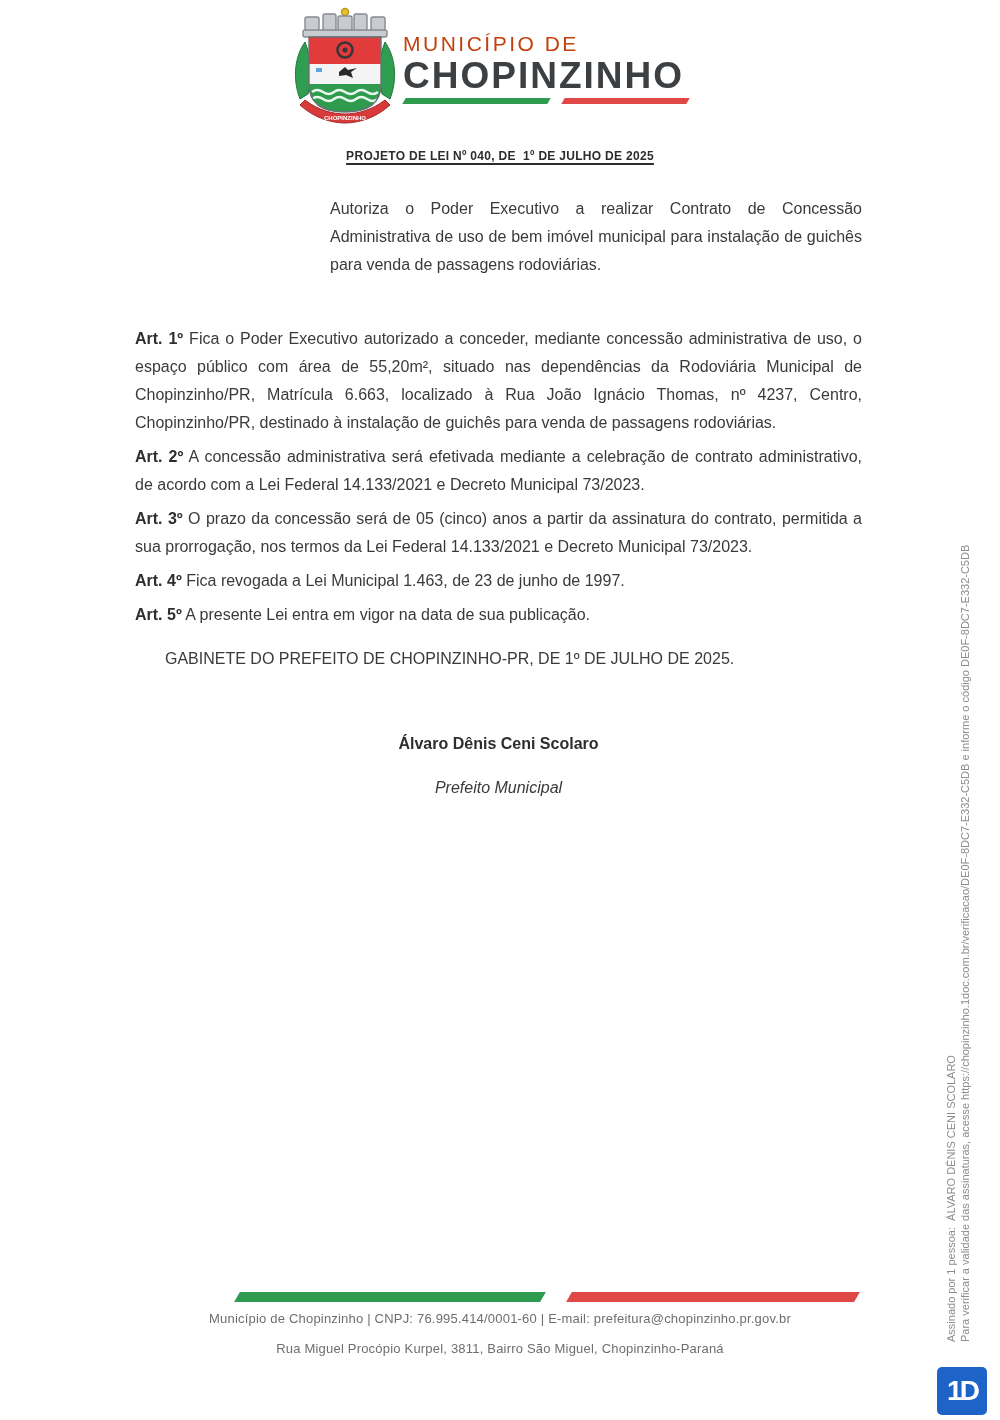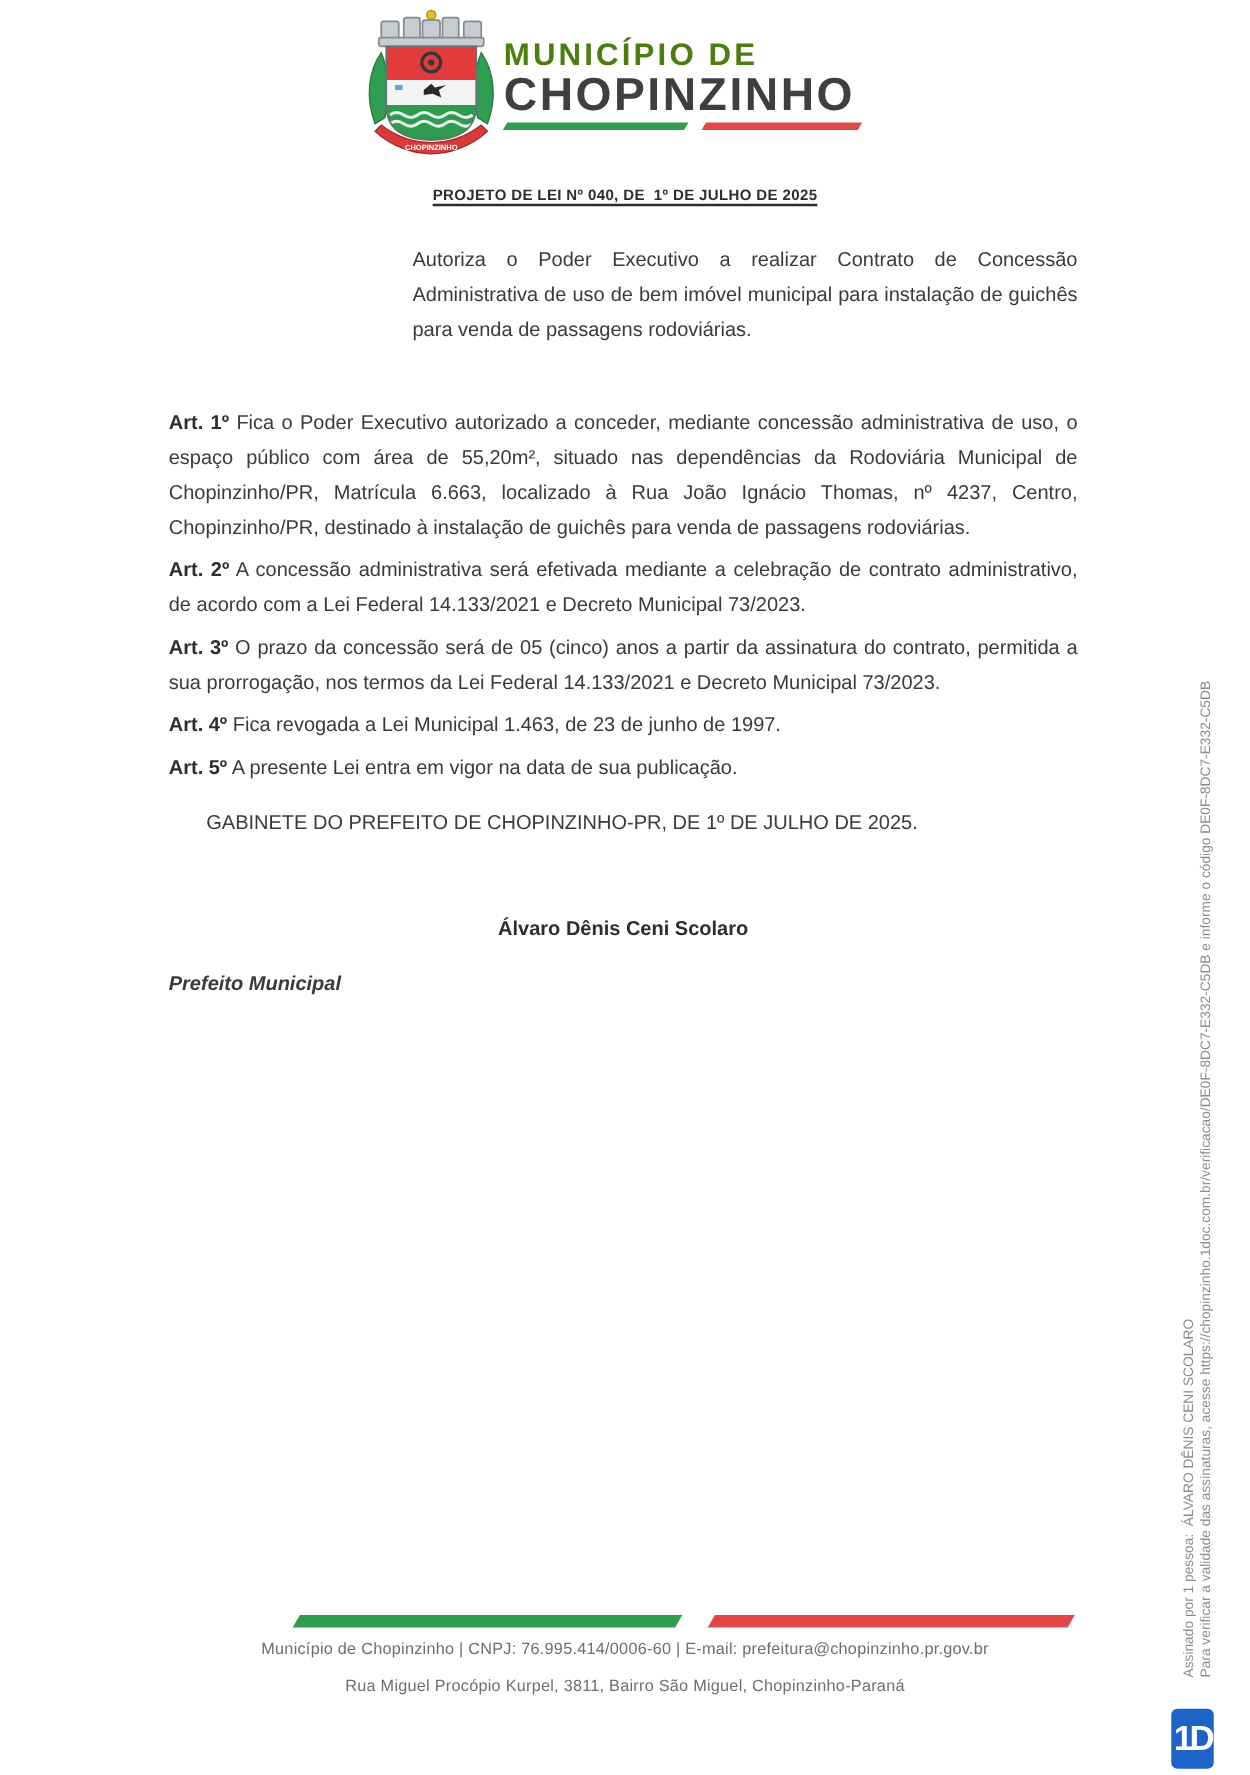--- a/index.html
+++ b/index.html
@@ -8,22 +8,22 @@
     width:1000px;height:1420px;
     background:#ffffff;
     font-family:"Liberation Sans", sans-serif;
     color:#383838;
     overflow:hidden;
   }
   
   .crest{position:absolute;left:292px;top:6px;width:106px;height:122px;}
   .wordmark{position:absolute;left:403px;top:33px;}
   .wordmark-top{
-    font-size:25px;font-weight:bold;letter-spacing:2.5px;
-    color:#4d7c0f;line-height:22px;
+    font-size:21px;font-weight:normal;letter-spacing:2.5px;
+    color:#c2410c;line-height:22px;
   }
   .wordmark-main{
     font-size:37px;font-weight:bold;letter-spacing:2px;
     color:#3d4043;line-height:42px;
   }
   .hstripe{position:absolute;top:98px;height:6px;transform:skewX(-30deg);}
   .hstripe.green{left:404px;width:145px;background:#2e9b4f;}
   .hstripe.red{left:563px;width:125px;background:#e04848;}
   
   .doc-title{
@@ -36,39 +36,39 @@
     position:absolute;left:135px;top:195px;width:727px;
     font-size:16px;line-height:28px;text-align:justify;color:#3a3a3a;
   }
   .ementa{margin:0 0 0 195px;width:532px;}
   .article{margin:0;}
   .article.first{margin-top:46px;}
   .article + .article{margin-top:6px;}
   .art-label{font-weight:bold;color:#2e2e2e;}
   .closing{text-indent:30px;text-align:left;}
   .sig-name{margin-top:57px;text-align:center;font-weight:bold;color:#2d2d2d;}
-  .sig-role{margin-top:8px;text-align:left;font-style:italic;font-weight:bold;}
+  .sig-role{margin-top:8px;text-align:center;font-style:italic;}
   
   .fstripe{position:absolute;top:1292px;height:10px;transform:skewX(-30deg);}
   .fstripe.green{left:237px;width:306px;background:#2e9b4f;}
   .fstripe.red{left:569px;width:288px;background:#e04848;}
   .footer-line{
     position:absolute;left:0;width:1000px;text-align:center;
     font-size:13px;color:#6e6e6e;letter-spacing:0.2px;
   }
   .footer-line.l1{top:1311px;}
   .footer-line.l2{top:1341px;}
   
   .vstrip{
     position:absolute;left:944px;top:1342px;width:930px;height:30px;
     transform:rotate(-90deg);transform-origin:0 0;
     font-size:11px;line-height:14px;color:#8c8c8c;white-space:nowrap;
   }
   .oneD-logo{
-    position:absolute;left:937px;top:1367px;width:34px;height:48px;
+    position:absolute;left:937px;top:1367px;width:50px;height:48px;
     background:#1d63c8;border-radius:5px;
     display:flex;align-items:center;justify-content:center;
     color:#ffffff;font-weight:bold;font-size:28px;letter-spacing:-3px;
     font-family:"Liberation Sans", sans-serif;
   }
 </style>
 </head>
 <body>
 
 <div class="page">
@@ -149,21 +149,21 @@
     </p>
 
     <p class="closing">GABINETE DO PREFEITO DE CHOPINZINHO-PR, DE 1º DE JULHO DE 2025.</p>
 
     <p class="sig-name">Álvaro Dênis Ceni Scolaro</p>
     <p class="sig-role">Prefeito Municipal</p>
   </div>
 
   <div class="fstripe green"></div>
   <div class="fstripe red"></div>
-  <div class="footer-line l1">Município de Chopinzinho | CNPJ: 76.995.414/0006-60 | E-mail: prefeitura@chopinzinho.pr.gov.br</div>
+  <div class="footer-line l1">Município de Chopinzinho | CNPJ: 76.995.414/0001-60 | E-mail: prefeitura@chopinzinho.pr.gov.br</div>
   <div class="footer-line l2">Rua Miguel Procópio Kurpel, 3811, Bairro São Miguel, Chopinzinho-Paraná</div>
 
   <div class="vstrip">
     <div>Assinado por 1 pessoa:&nbsp; ÁLVARO DÊNIS CENI SCOLARO</div>
     <div>Para verificar a validade das assinaturas, acesse https://chopinzinho.1doc.com.br/verificacao/DE0F-8DC7-E332-C5DB e informe o código DE0F-8DC7-E332-C5DB</div>
   </div>
   <div class="oneD-logo">
     <span>1D</span>
   </div>
 

